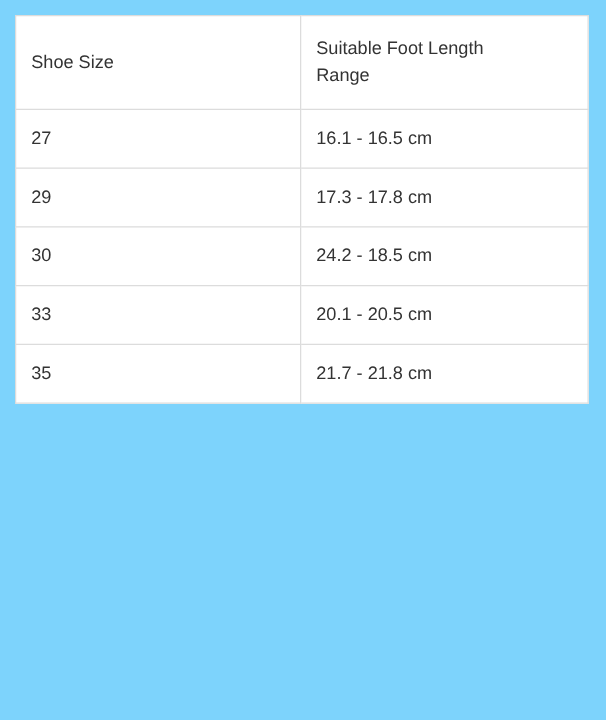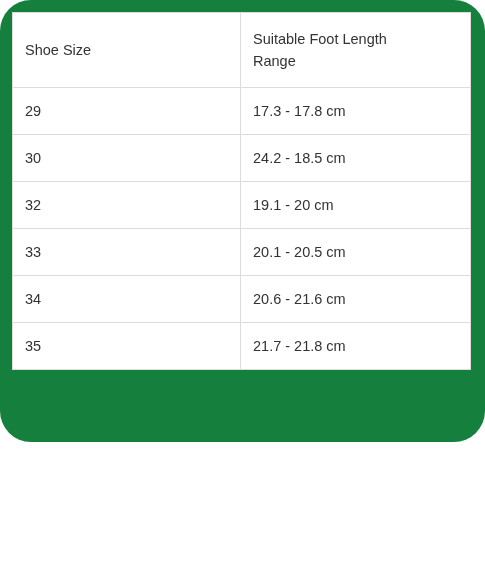--- a/index.html
+++ b/index.html
@@ -11,24 +11,23 @@
     width: 485px;
     height: 576px;
     font-family: "Liberation Sans", sans-serif;
     color: #333333;
     -webkit-font-smoothing: antialiased;
   }
 
   .page {
     position: relative;
     width: 485px;
-    height: 442px;
-    background: #15803d;
+    height: 576px;
+    background: #7dd3fc;
     overflow: hidden;
-    border-radius: 31px;
   }
 
   .size-table {
     position: absolute;
     left: 12px;
     top: 12px;
     width: 458px;
     border-collapse: collapse;
     table-layout: fixed;
     background: #ffffff;
@@ -80,38 +79,34 @@
         <th>
           <span class="th-text">Shoe Size</span>
         </th>
         <th>
           <span class="th-text">Suitable Foot Length Range</span>
         </th>
       </tr>
     </thead>
     <tbody>
       <tr>
+        <td>27</td>
+        <td>16.1 - 16.5 cm</td>
+      </tr>
+      <tr>
         <td>29</td>
         <td>17.3 - 17.8 cm</td>
       </tr>
       <tr>
         <td>30</td>
         <td>24.2 - 18.5 cm</td>
       </tr>
       <tr>
-        <td>32</td>
-        <td>19.1 - 20 cm</td>
-      </tr>
-      <tr>
         <td>33</td>
         <td>20.1 - 20.5 cm</td>
-      </tr>
-      <tr>
-        <td>34</td>
-        <td>20.6 - 21.6 cm</td>
       </tr>
       <tr>
         <td>35</td>
         <td>21.7 - 21.8 cm</td>
       </tr>
     </tbody>
   </table>
 </div>
 
 </body></html>

